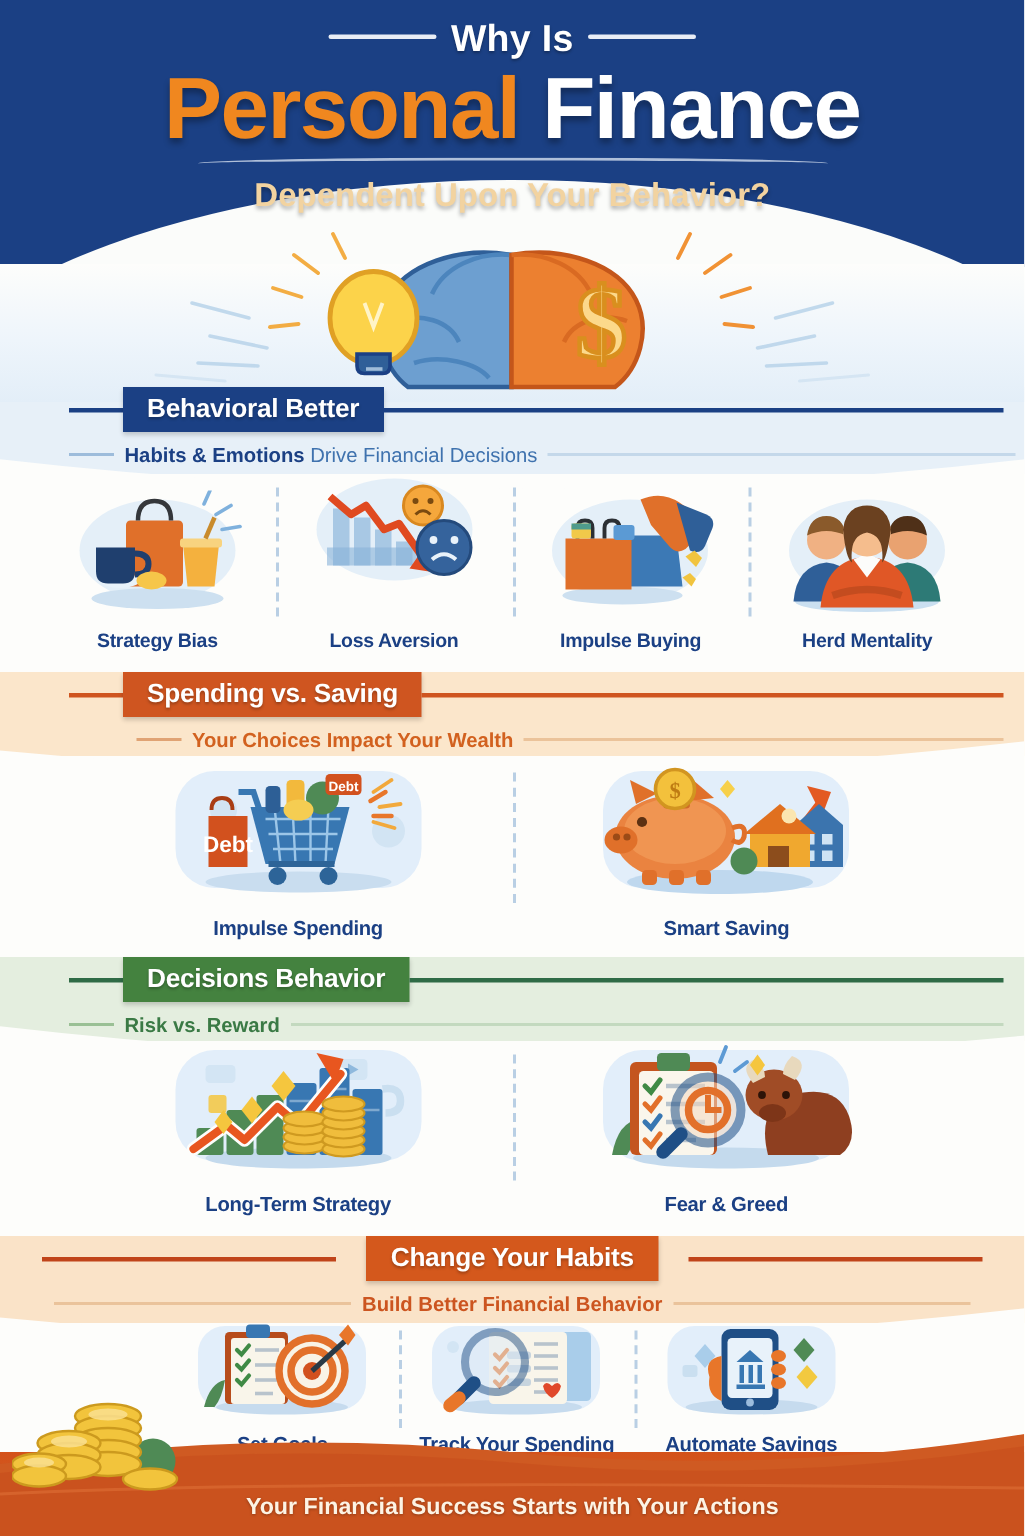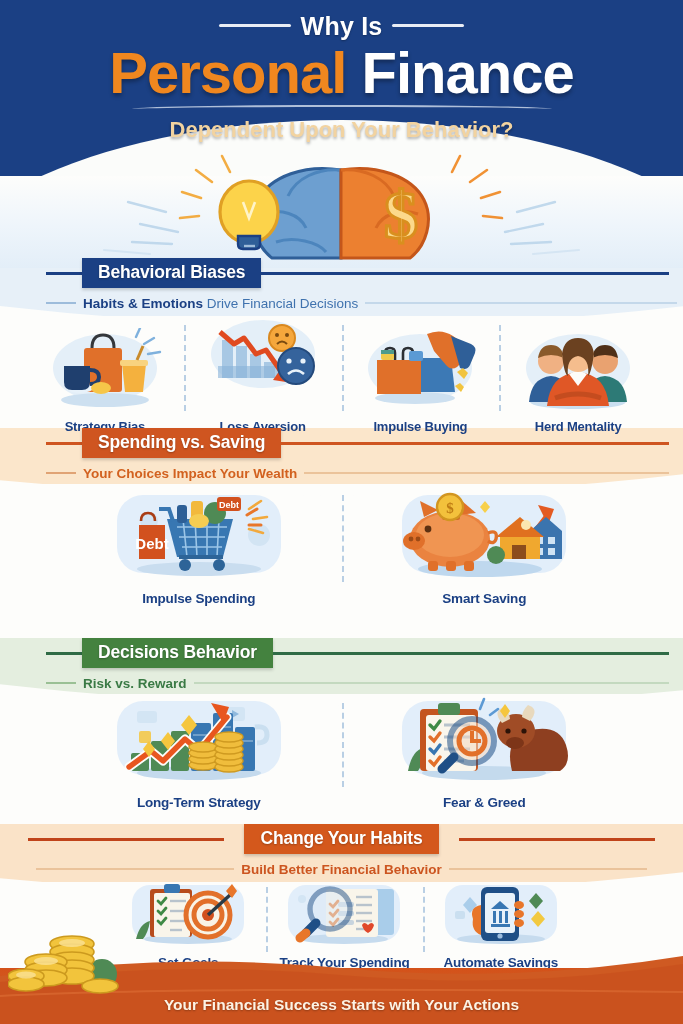--- a/index.html
+++ b/index.html
@@ -208,21 +208,21 @@
   </div>
 
   <div class="section" id="sec0" style="top:258px;height:190px;">
     <div class="sec-band" style="height:58px;background:#e7f0f8;">
       <svg class="wave" style="bottom:-20px;" viewBox="0 0 100 10" preserveAspectRatio="none">
         <path d="M0 0 Q 50 14 100 0 L100 10 L0 10 Z" fill="#fdfdfb"></path>
       </svg>
     </div>
     <div class="banner-row" style="padding:0 14px 0 46px;">
       <span class="tick" style="background:#1b4084;"></span>
-      <span class="banner" style="background:#1b4084;">Behavioral Biases</span>
+      <span class="banner" style="background:#1b4084;">Behavioral Better</span>
       <span class="long-rule" style="background:#1b4084;"></span>
     </div>
     <div class="sub-row" style="padding:0 6px 0 46px;">
       <span class="sub-tick" style="background:#9dbcdb;"></span>
       <span class="sub-text" style="color:#1b4084;"><span>Habits &amp; Emotions</span><span class="light" style="color:#3f72ae;"> Drive Financial Decisions</span></span>
       <span class="sub-rule" style="background:#c4d8ea;"></span>
     </div>
 
     <div class="items" style="height:116px;margin-top:4px;padding:0 26px;">
 
@@ -322,32 +322,32 @@
             <circle cx="65" cy="28" r="16" fill="#f5bd8d"></circle>
             <path d="M49 26 q2 -16 16 -16 q14 0 16 16 q-3 20 -6 22 q2 -18 -10 -20 q-12 2 -10 20 q-4 -2 -6 -22 z" fill="#6b4120"></path>
             <path d="M42 70 q23 -8 46 0" fill="none" stroke="#c44c1f" stroke-width="5"></path>
           </svg>
         </div>
         <div class="cap" style="font-size:13px;margin-top:3px;">Herd Mentality</div>
       </div>
     </div>
   </div>
 
-  <div class="section" id="sec1" style="top:428px;height:206px;">
+  <div class="section" id="sec1" style="top:448px;height:206px;">
     <div class="sec-band" style="height:56px;background:#fbe6cb;">
       <svg class="wave" style="bottom:-20px;" viewBox="0 0 100 10" preserveAspectRatio="none">
         <path d="M0 2 Q 50 14 100 0 L100 10 L0 10 Z" fill="#fdfdfb"></path>
       </svg>
     </div>
     <div class="banner-row" style="padding:0 14px 0 46px;">
       <span class="tick" style="background:#cf5520;"></span>
       <span class="banner" style="background:#cf5520;">Spending vs. Saving</span>
       <span class="long-rule" style="background:#cf5520;"></span>
     </div>
-    <div class="sub-row" style="padding:0 14px 0 46px;">
+    <div class="sub-row" style="padding:0 14px 0 46px;margin-left:45px;">
       <span class="sub-tick" style="background:#e0a374;"></span>
       <span class="sub-text" style="color:#d2611f;"><span>Your Choices Impact Your Wealth</span></span>
       <span class="sub-rule" style="background:#ebc39a;"></span>
     </div>
 
     <div class="items" style="height:118px;margin-top:4px;padding:0 56px;">
 
       <div class="item">
         <div class="thumb">
           <svg width="200" height="94" viewBox="0 0 200 94">

